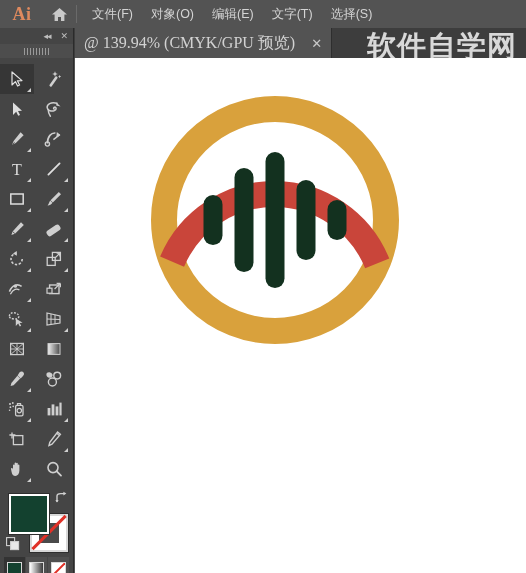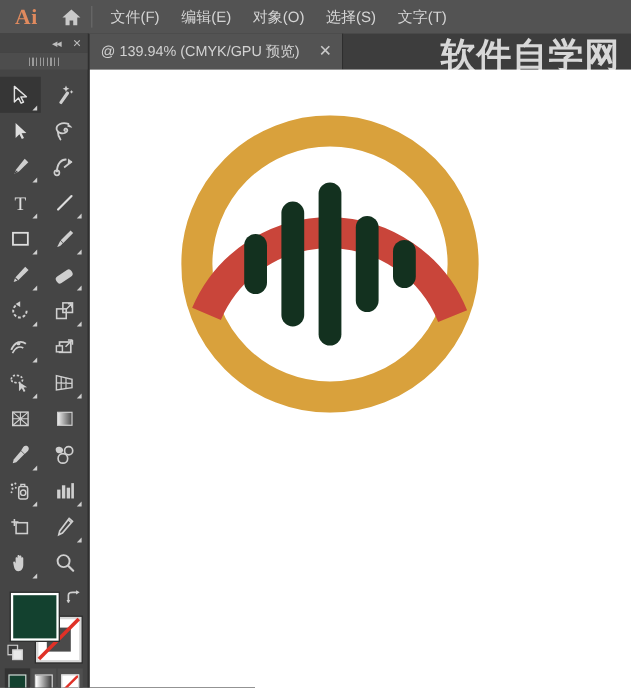--- a/index.html
+++ b/index.html
@@ -54,21 +54,21 @@
   }
   #doc-tab {
     position: absolute; left: 75px; top: 0;
     height: 30px;
     background: #535353;
     display: flex; align-items: center;
     padding: 0 5px 0 9px;
     border-right: 1px solid #2e2e2e;
   }
   #doc-tab .tab-label {
-    color: #d2d2d2; font-size: 12px; white-space: nowrap;
+    color: #d2d2d2; font-size: 16px; white-space: nowrap; font-family: Liberation Serif, serif;
   }
   #doc-tab .tab-close {
     color: #c8c8c8; font-size: 13px; margin-left: 12px;
     padding: 0 4px; cursor: pointer;
   }
 
   
   #watermark {
     position: absolute; left: 322px; top: 29px;
     width: 200px; height: 52px;
@@ -240,24 +240,24 @@
   <div id="menubar">
     <div class="ai-logo">Ai</div>
     <div class="home-btn">
       <svg width="17" height="15" viewBox="0 0 17 15" aria-hidden="true">
         <path d="M8.5 1 L16 7.6 L13.4 7.6 L13.4 14 L10 14 L10 10 L7 10 L7 14 L3.6 14 L3.6 7.6 L1 7.6 Z" fill="#c9c9c9"></path>
       </svg>
     </div>
     <div class="menu-sep"></div>
     <div class="menu-items">
       <div class="menu-item">文件(F)</div>
+      <div class="menu-item">对象(O)</div>
       <div class="menu-item">编辑(E)</div>
-      <div class="menu-item">对象(O)</div>
+      <div class="menu-item">文字(T)</div>
       <div class="menu-item">选择(S)</div>
-      <div class="menu-item">文字(T)</div>
     </div>
   </div>
 
   <div id="tabbar">
     <div id="doc-tab">
       <span class="tab-label">@ 139.94% (CMYK/GPU 预览)</span>
       <span class="tab-close">✕</span>
     </div>
   </div>
 

